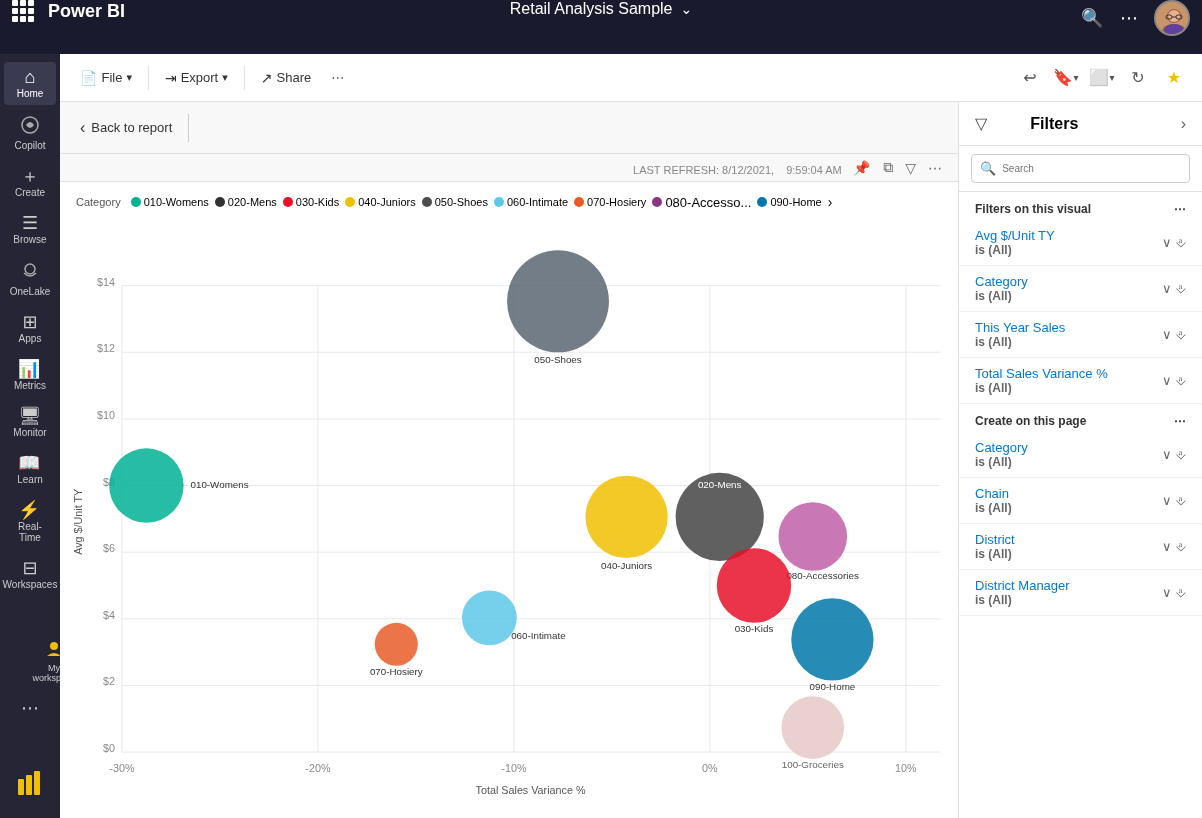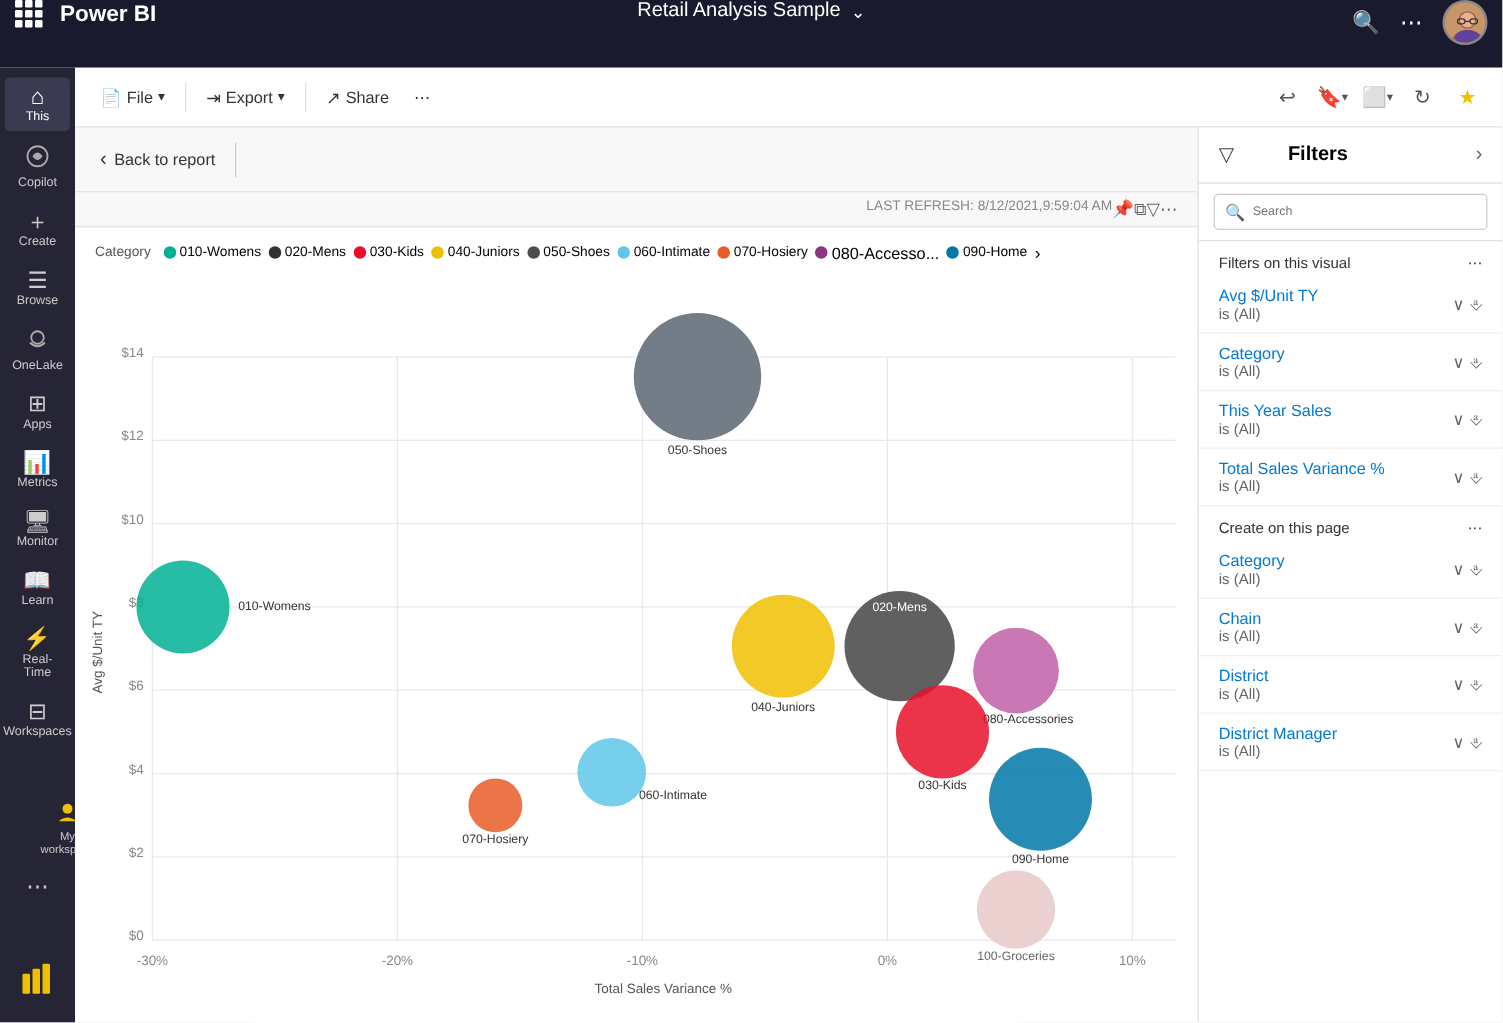--- a/index.html
+++ b/index.html
@@ -113,21 +113,21 @@
       padding: 2px 12px;
       font-size: 11px;
       color: #888;
       text-align: right;
       display: flex;
       align-items: center;
       gap: 8px;
       padding-right: 16px;
       min-height: 28px;
     }
-    .refresh-info-right { margin-left: auto; display: flex; gap: 0; align-items: flex-start; }
+    .refresh-info-right { margin-left: auto; display: flex; gap: 12px; align-items: flex-end; }
     .refresh-icon-btn { background: none; border: none; cursor: pointer; font-size: 14px; color: #666; }
 
     
     .chart-wrapper { flex: 1; display: flex; flex-direction: column; overflow: hidden; background: white; padding: 8px; }
     .category-legend {
       display: flex; flex-wrap: nowrap; align-items: center; gap: 6px;
       padding: 4px 8px; font-size: 11px; overflow: hidden;
     }
     .legend-item { display: flex; align-items: center; gap: 3px; white-space: nowrap; }
     .legend-dot { width: 10px; height: 10px; border-radius: 50%; flex-shrink: 0; }
@@ -153,31 +153,31 @@
       padding: 8px 12px;
       border-bottom: 1px solid #e0e0e0;
     }
     .filter-search-box {
       display: flex; align-items: center; gap: 6px;
       border: 1px solid #ccc; border-radius: 4px; padding: 6px 8px; background: white;
     }
     .filter-search-input { border: none; outline: none; font-size: 10px; flex: 1; color: #333; }
     .filter-section-title {
       padding: 10px 16px 4px;
-      font-size: 12px; font-weight: 400; color: #333;
+      font-size: 12px; font-weight: 700; color: #333;
       display: flex; align-items: center; justify-content: space-between;
     }
     .filter-item {
       padding: 8px 16px;
       border-bottom: 1px solid #f0f0f0;
       display: flex; align-items: center; justify-content: space-between;
     }
     .filter-item-left { flex: 1; }
     .filter-item-name { font-size: 13px; color: #0078d4; font-weight: 500; }
-    .filter-item-value { font-size: 12px; color: #666; }
+    .filter-item-value { font-size: 12px; color: #666; font-weight: bold; }
     .filter-item-actions { display: flex; align-items: center; gap: 4px; }
     .filter-chevron { font-size: 13px; color: #666; cursor: pointer; }
     .filter-clear { font-size: 13px; color: #666; cursor: pointer; }
 
     
     .avatar-face {
       width: 36px; height: 36px; border-radius: 50%;
       background: #c8956a;
       border: 2px solid #888;
       overflow: hidden;
@@ -223,21 +223,21 @@
       </svg>
     </div>
   </div>
 </div>
 
 <div class="layout">
 
   <div class="sidebar">
     <div class="sidebar-item active">
       <span class="icon">⌂</span>
-      <span>This</span>
+      <span>Home</span>
     </div>
     <div class="sidebar-item">
       <span class="icon" style="font-size:16px;">
         <svg width="20" height="20" viewBox="0 0 20 20">
             <circle cx="10" cy="10" r="8" fill="none" stroke="#aaa" stroke-width="1.5"></circle>
             <path d="M6 10 Q10 4 14 10 Q10 16 6 10Z" fill="#aaa"></path>
           </svg>
       </span>
       <span>Copilot</span>
     </div>

